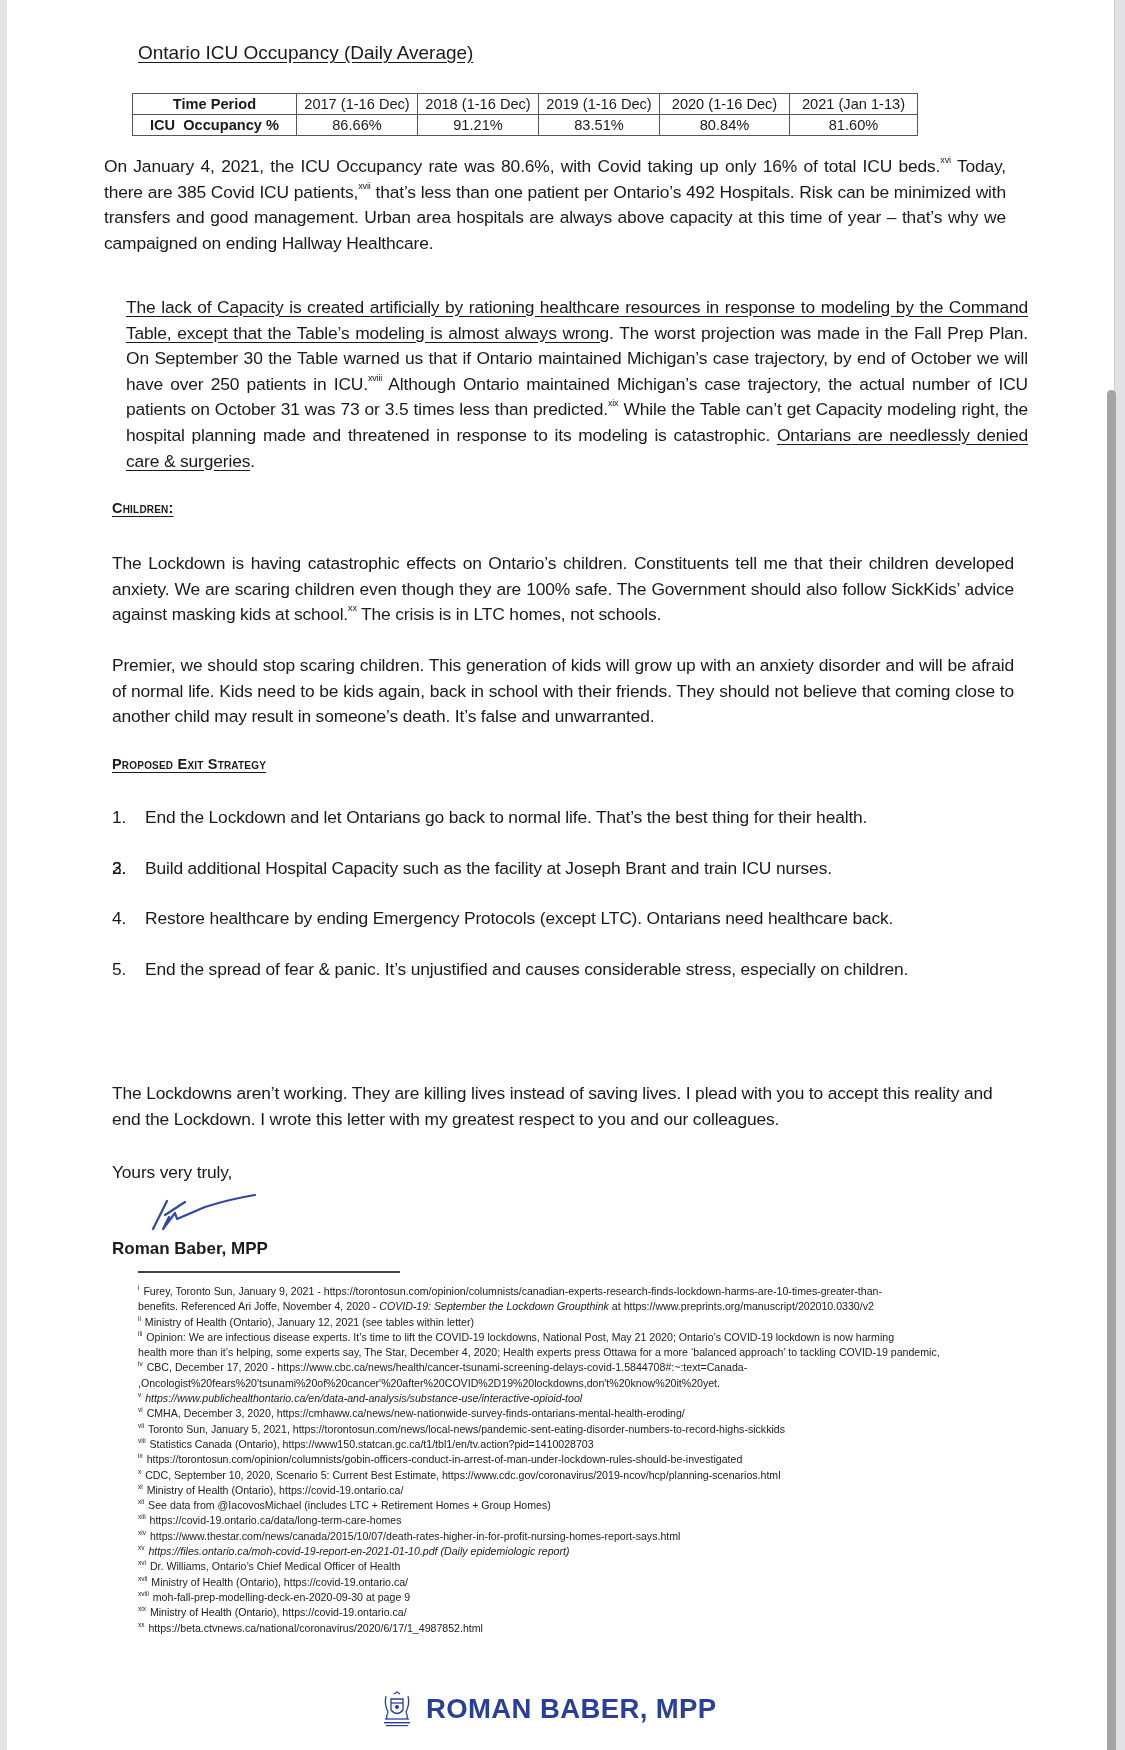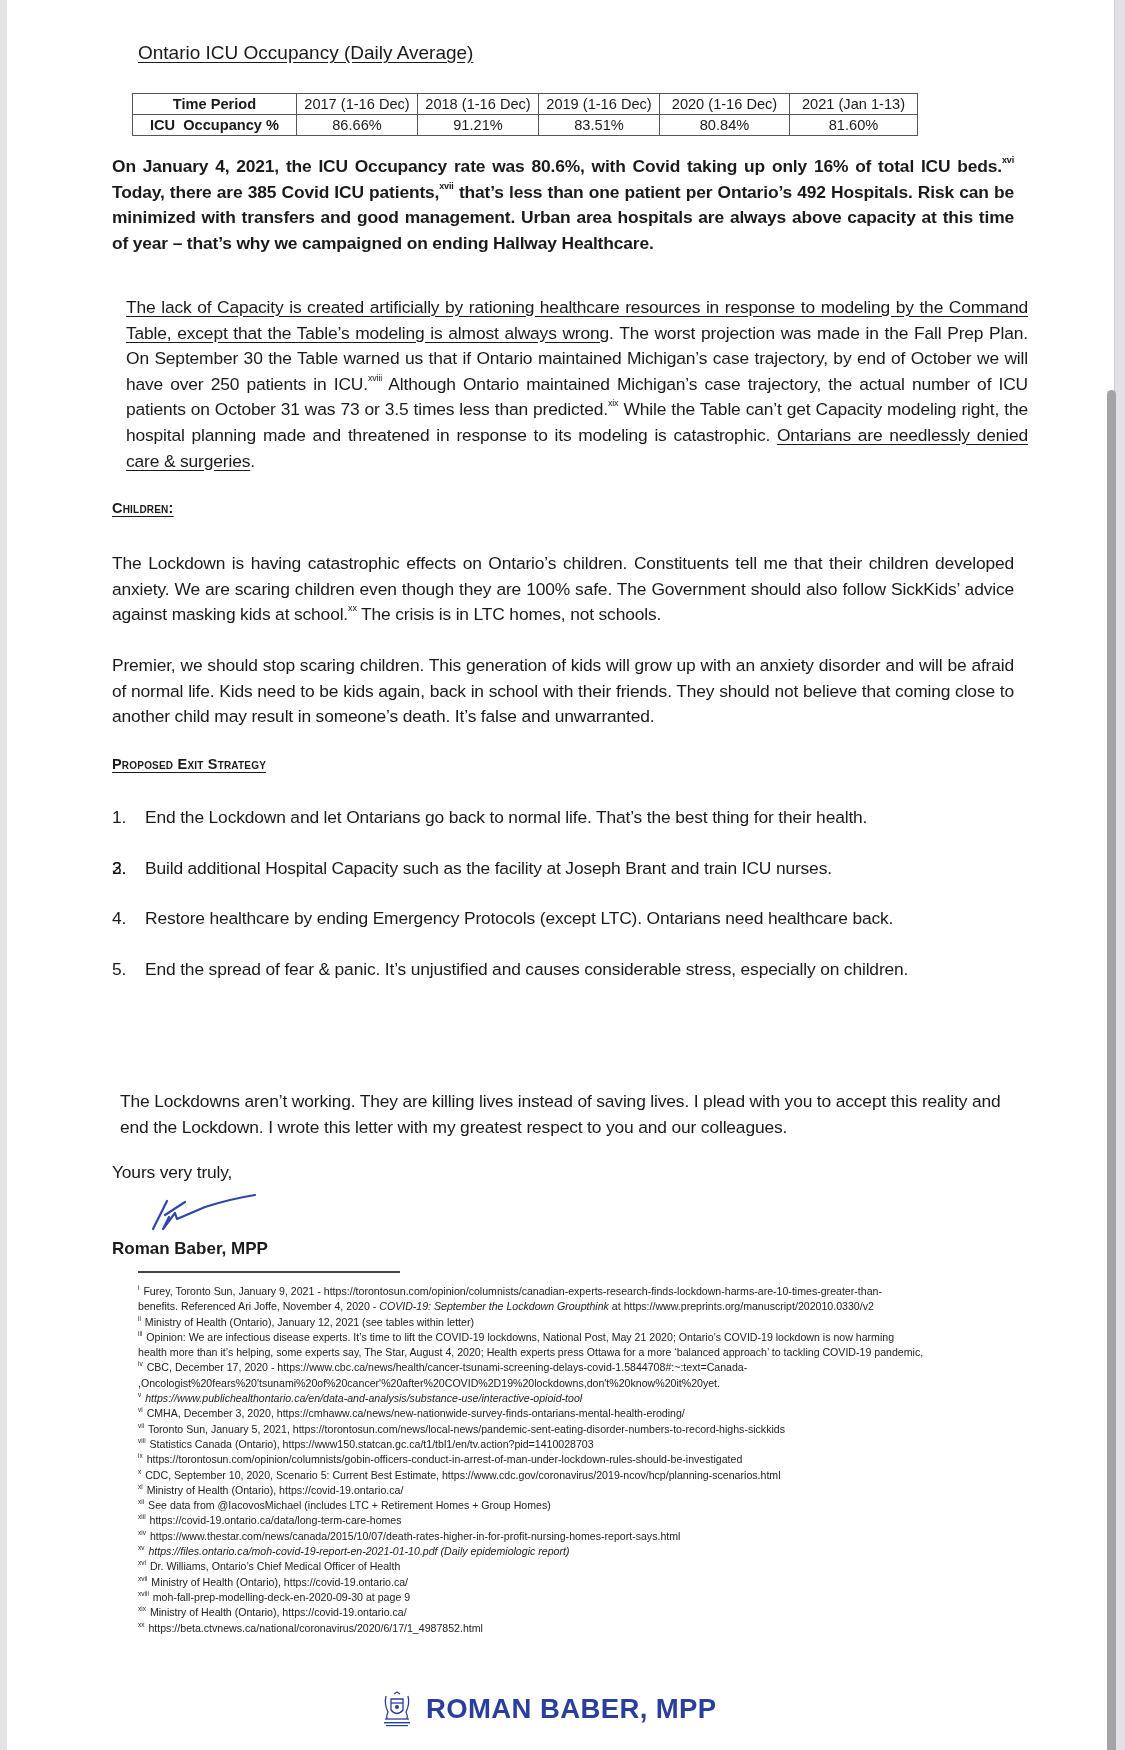--- a/index.html
+++ b/index.html
@@ -64,21 +64,21 @@
       <td class="hd" style="white-space:pre">ICU  Occupancy %</td>
       <td>86.66%</td>
       <td>91.21%</td>
       <td>83.51%</td>
       <td>80.84%</td>
       <td>81.60%</td>
     </tr>
   </tbody>
     </table>
 
-  <p class="abs p-text justify" style="left:112px; top:154px; width:902px; margin:0;font-weight:bold;">
+  <p class="abs p-text justify" style="left:104px; top:154px; width:902px; margin:0;">
     <span>On January 4, 2021, the ICU Occupancy rate was 80.6%, with Covid taking up only 16% of total ICU beds.</span><sup>xvi</sup><span> Today, there are 385 Covid ICU patients,</span><sup>xvii</sup><span> that’s less than one patient per Ontario’s 492 Hospitals.  Risk can be minimized with transfers and good management. Urban area hospitals are always above capacity at this time of year – that’s why we campaigned on ending Hallway Healthcare.</span>
   </p>
 
   <p class="abs p-text justify" style="left:126px; top:295px; width:902px; margin:0;">
     <span class="u">The lack of Capacity is created artificially by rationing healthcare resources in response to modeling by the Command Table, except that the Table’s modeling is almost always wrong</span><span>.  The worst projection was made in the Fall Prep Plan. On September 30 the Table warned us that if Ontario maintained Michigan’s case trajectory, by end of October we will have over 250 patients in ICU.</span><sup>xviii</sup><span> Although Ontario maintained Michigan’s case trajectory, the actual number of ICU patients on October 31 was 73 or 3.5 times less than predicted.</span><sup>xix</sup><span> While the Table can’t get Capacity modeling right, the hospital planning made and threatened in response to its modeling is catastrophic.  </span><span class="u">Ontarians are needlessly denied care &amp; surgeries</span><span>.</span>
   </p>
 
   <div class="abs heading" style="left:112px; top:500px;">Children:</div>
 
   <p class="abs p-text justify" style="left:112px; top:551px; width:902px; margin:0;">
@@ -90,38 +90,38 @@
   <div class="abs heading" style="left:112px; top:756px;">Proposed Exit Strategy</div>
 
   <ol class="abs strategy p-text" style="left:112px; top:805px; width:902px;">
     <li><span class="num">1.</span><span>End the Lockdown and let Ontarians go back to normal life.  That’s the best thing for their health.</span></li>
     <li><span class="num">2.</span></li>
     <li><span class="num">3.</span><span>Build additional Hospital Capacity such as the facility at Joseph Brant and train ICU nurses.</span></li>
     <li><span class="num">4.</span><span>Restore healthcare by ending Emergency Protocols (except LTC).  Ontarians need healthcare back.</span></li>
     <li><span class="num">5.</span><span>End the spread of fear &amp; panic.  It’s unjustified and causes considerable stress, especially on children.</span></li>
   </ol>
 
-  <p class="abs p-text" style="left:112px; top:1081px; width:902px; margin:8px;">The Lockdowns aren’t working.  They are killing lives instead of saving lives.  I plead with you to accept this reality and end the Lockdown.  I wrote this letter with my greatest respect to you and our colleagues.</p>
+  <p class="abs p-text" style="left:112px; top:1081px; width:902px; margin:0;">The Lockdowns aren’t working.  They are killing lives instead of saving lives.  I plead with you to accept this reality and end the Lockdown.  I wrote this letter with my greatest respect to you and our colleagues.</p>
 
   <div class="abs p-text" style="left:112px; top:1160px;">Yours very truly,</div>
 
   <svg class="abs" style="left:145px; top:1193px;" width="115" height="40" viewBox="0 0 115 40">
     <path d="M22 8 L8 36 M20 22 L40 9 M24 24 L18 36 L30 20 L32 26 L60 14 Q85 6 110 2" stroke="#2e47a8" stroke-width="2.2" fill="none" stroke-linecap="round" stroke-linejoin="round"></path>
   </svg>
 
   <div class="abs sig-name" style="left:112px; top:1239px;">Roman Baber, MPP</div>
 
   <div class="abs fn-rule"></div>
 
   <div class="abs footnotes" id="footnotes">
       <div><sup>i</sup><span> Furey, Toronto Sun, January 9, 2021 - https://torontosun.com/opinion/columnists/canadian-experts-research-finds-lockdown-harms-are-10-times-greater-than-</span></div>
       <div><span>benefits. Referenced Ari Joffe, November 4, 2020 - </span><i>COVID-19: September the Lockdown Groupthink</i><span>  at https://www.preprints.org/manuscript/202010.0330/v2</span></div>
       <div><sup>ii</sup><span> Ministry of Health (Ontario), January 12, 2021 (see tables within letter)</span></div>
       <div><sup>iii</sup><span> Opinion: We are infectious disease experts. It’s time to lift the COVID-19 lockdowns, National Post, May 21 2020; Ontario’s COVID-19 lockdown is now harming</span></div>
-      <div>health more than it’s helping, some experts say, The Star, August 4, 2020; Health experts press Ottawa for a more ‘balanced approach’ to tackling COVID-19 pandemic,</div>
+      <div>health more than it’s helping, some experts say, The Star, December 4, 2020; Health experts press Ottawa for a more ‘balanced approach’ to tackling COVID-19 pandemic,</div>
       <div><sup>iv</sup><span> CBC, December 17, 2020 - https://www.cbc.ca/news/health/cancer-tsunami-screening-delays-covid-1.5844708#:~:text=Canada-</span></div>
       <div>,Oncologist%20fears%20'tsunami%20of%20cancer'%20after%20COVID%2D19%20lockdowns,don't%20know%20it%20yet.</div>
       <div><sup>v</sup><i> https://www.publichealthontario.ca/en/data-and-analysis/substance-use/interactive-opioid-tool</i></div>
       <div><sup>vi</sup><span> CMHA, December 3, 2020, https://cmhaww.ca/news/new-nationwide-survey-finds-ontarians-mental-health-eroding/</span></div>
       <div><sup>vii</sup><span> Toronto Sun, January 5, 2021, https://torontosun.com/news/local-news/pandemic-sent-eating-disorder-numbers-to-record-highs-sickkids</span></div>
       <div><sup>viii</sup><span> Statistics Canada (Ontario), https://www150.statcan.gc.ca/t1/tbl1/en/tv.action?pid=1410028703</span></div>
       <div><sup>ix</sup><span> https://torontosun.com/opinion/columnists/gobin-officers-conduct-in-arrest-of-man-under-lockdown-rules-should-be-investigated</span></div>
       <div><sup>x</sup><span> CDC, September 10, 2020, Scenario 5: Current Best Estimate, https://www.cdc.gov/coronavirus/2019-ncov/hcp/planning-scenarios.html</span></div>
       <div><sup>xi</sup><span> Ministry of Health (Ontario), https://covid-19.ontario.ca/</span></div>
       <div><sup>xii</sup><span> See data from @IacovosMichael (includes LTC + Retirement Homes + Group Homes)</span></div>

